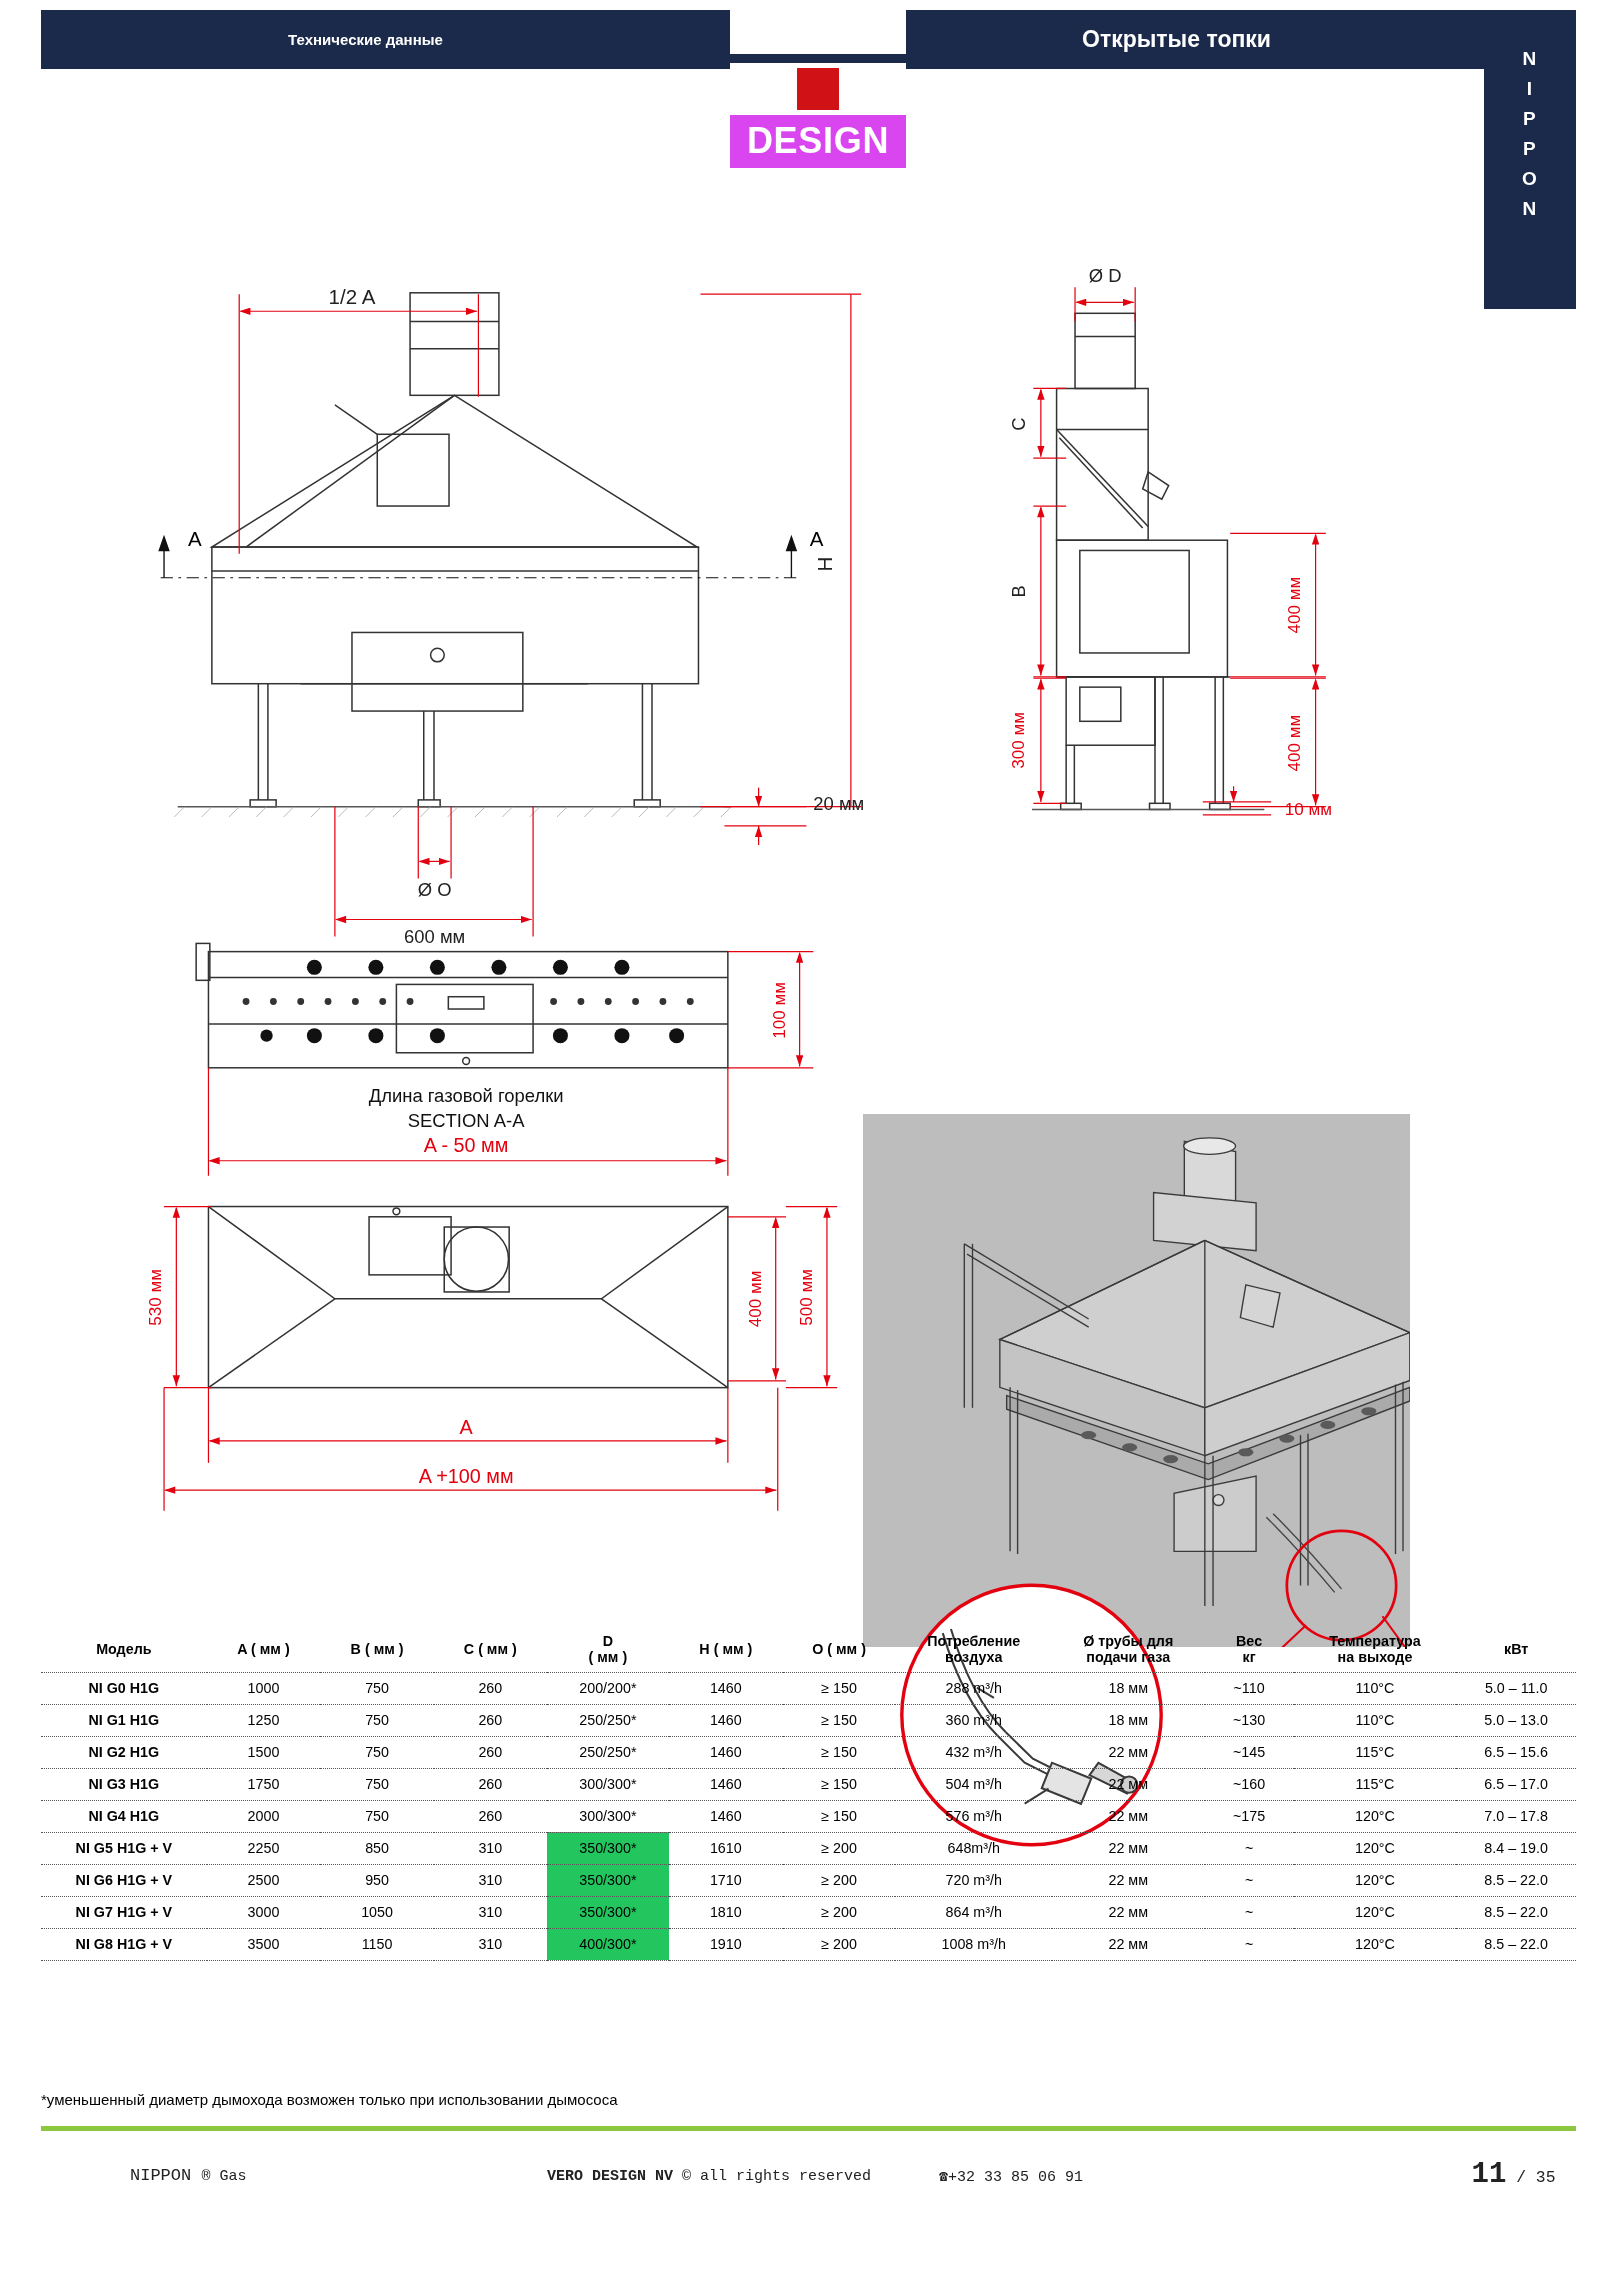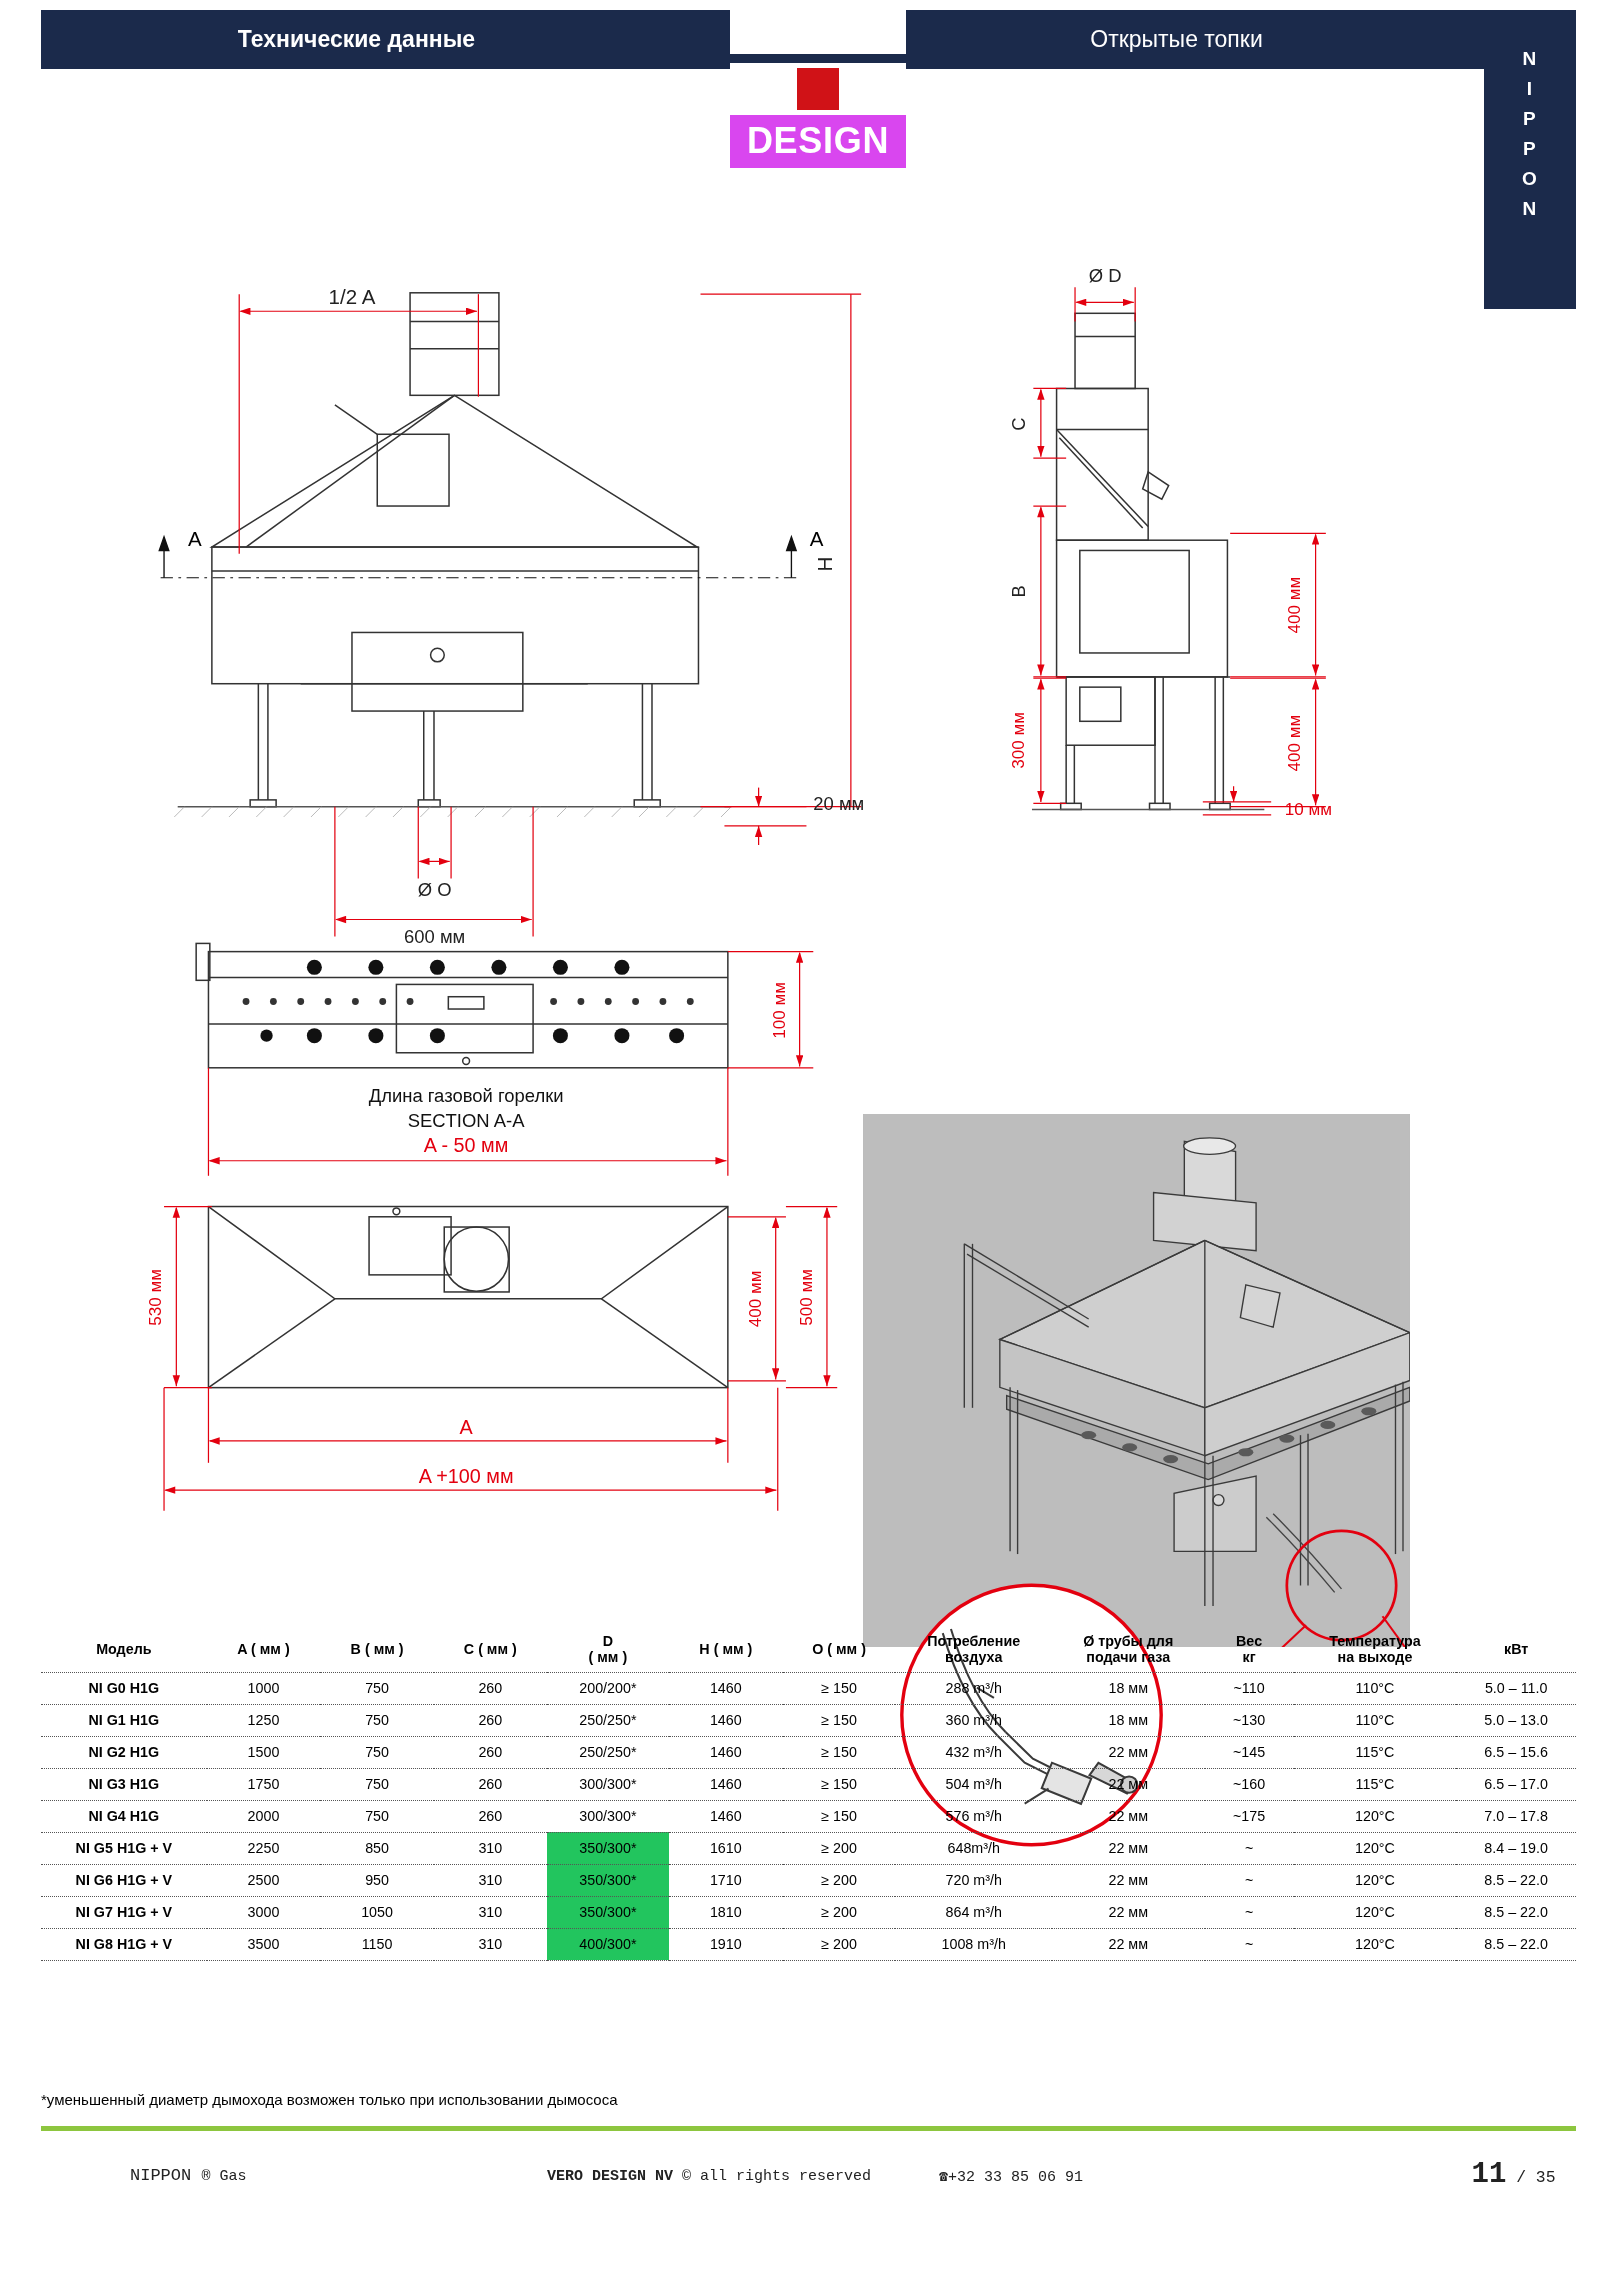--- a/index.html
+++ b/index.html
@@ -2,22 +2,22 @@
 <html style="font-size:11px"><head>
 <meta charset="utf-8">
 <style>
   html,body{margin:0;padding:0;background:#ffffff;}
   body{font-family:"Liberation Sans", sans-serif;color:#000;}
   .page{position:relative;width:1617px;height:2284px;background:#fff;overflow:hidden;}
 
   
   .header{position:absolute;left:41px;top:9.6px;width:1535px;height:157px;}
   .hdr-bar{position:absolute;left:0;top:0;width:1443px;height:59px;background:#1b2a4b;}
-  .hdr-left{position:absolute;left:8px;top:0;width:615px;height:59px;display:flex;align-items:center;justify-content:center;color:#fff;font-size:23px;font-weight:bold;}
-  .hdr-right{position:absolute;left:828px;top:0;width:615px;height:59px;display:flex;align-items:center;justify-content:center;color:#fff;font-size:23px;font-weight:normal;}
+  .hdr-left{position:absolute;left:17px;top:0;width:615px;height:59px;display:flex;align-items:center;justify-content:center;color:#fff;font-size:15px;font-weight:bold;}
+  .hdr-right{position:absolute;left:828px;top:0;width:615px;height:59px;display:flex;align-items:center;justify-content:center;color:#fff;font-size:23px;font-weight:bold;}
   .logo{position:absolute;left:689px;top:0;width:176px;height:159px;background:#fff;border:0;}
   .logo-top{position:absolute;left:0;top:0;width:176px;height:53px;background:#1b2a4b;color:#fff;font-weight:bold;font-size:27px;display:flex;align-items:center;justify-content:center;letter-spacing:0.7px;margin-top:44px;}
   .logo-mid{position:absolute;left:0;top:53px;width:176px;height:52px;background:#fff;display:flex;align-items:center;justify-content:center;}
   .logo-square{width:42px;height:42px;background:#d01217;}
   .logo-bot{position:absolute;left:0;top:105px;width:176px;height:53px;background:#d946ef;color:#fff;font-weight:bold;font-size:36px;display:flex;align-items:center;justify-content:center;letter-spacing:0.7px;}
   .side-tab{position:absolute;left:1443px;top:0;width:92px;height:299px;background:#1b2a4b;color:#fff;font-weight:bold;font-size:19px;letter-spacing:1.4px;display:flex;flex-direction:column;align-items:center;justify-content:flex-start;padding-top:34px;box-sizing:border-box;line-height:30px;}
 
   .title{position:absolute;left:124px;top:178px;font-size:34px;font-weight:bold;color:#111;}
 
   

